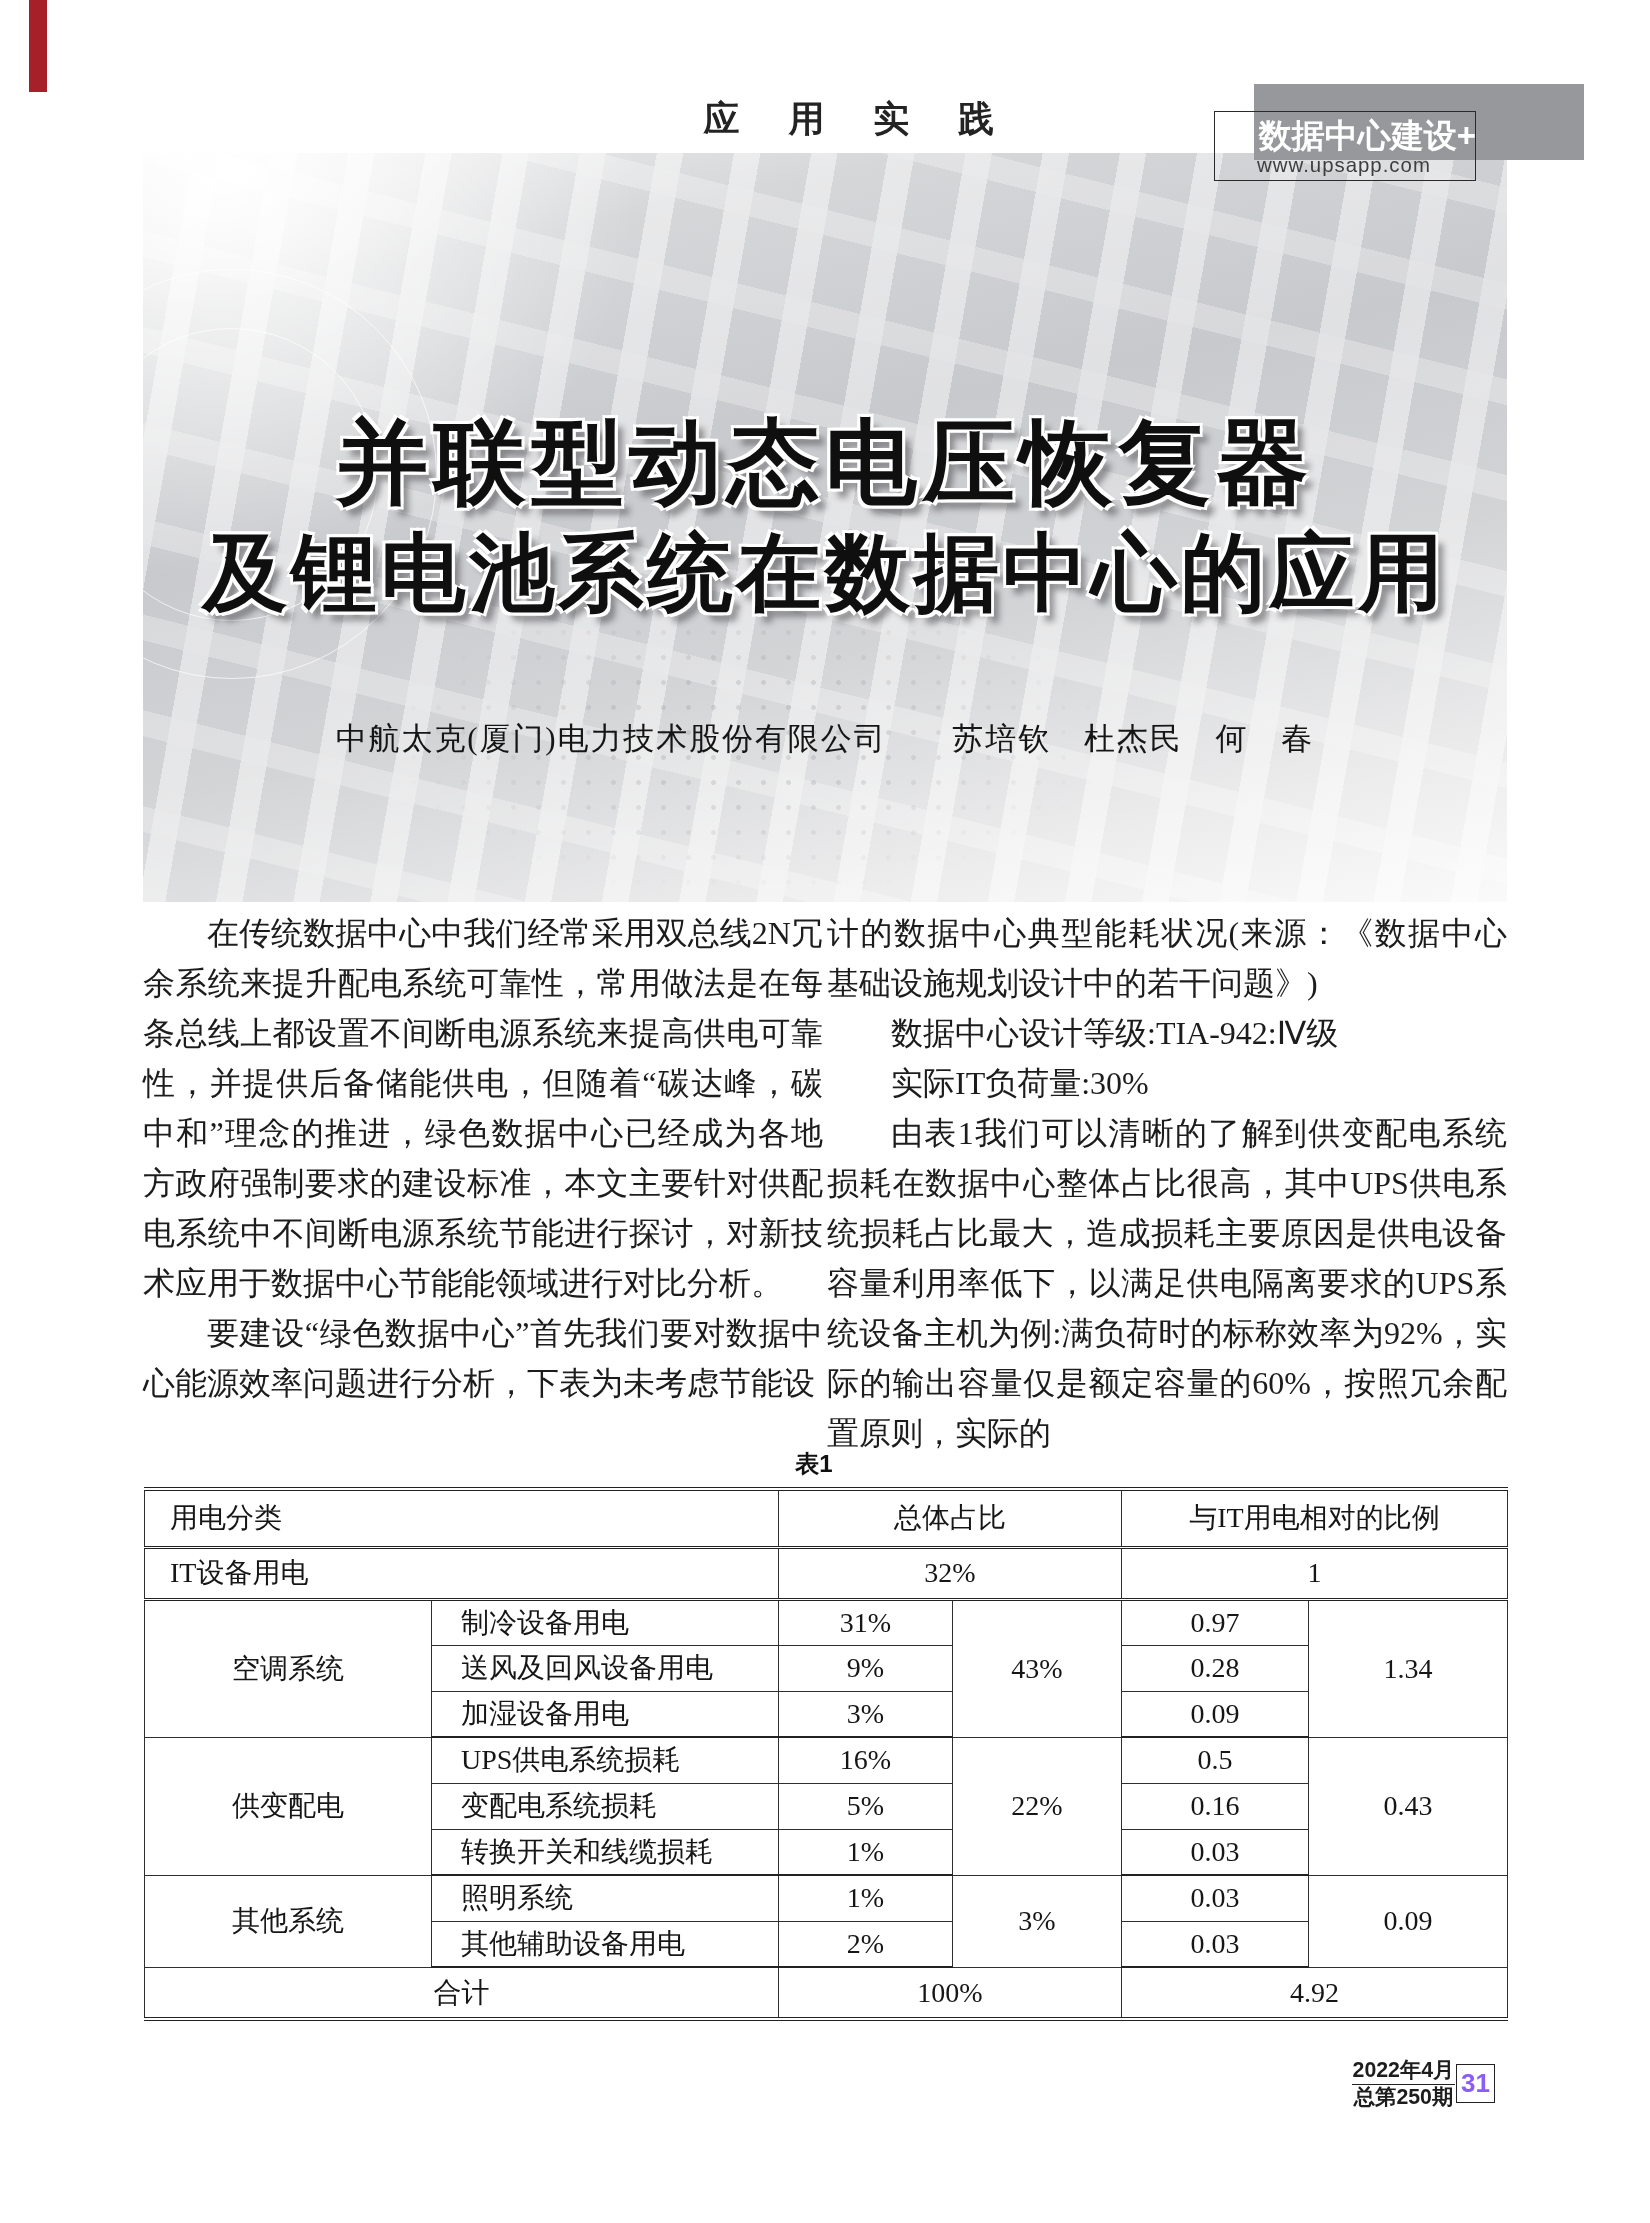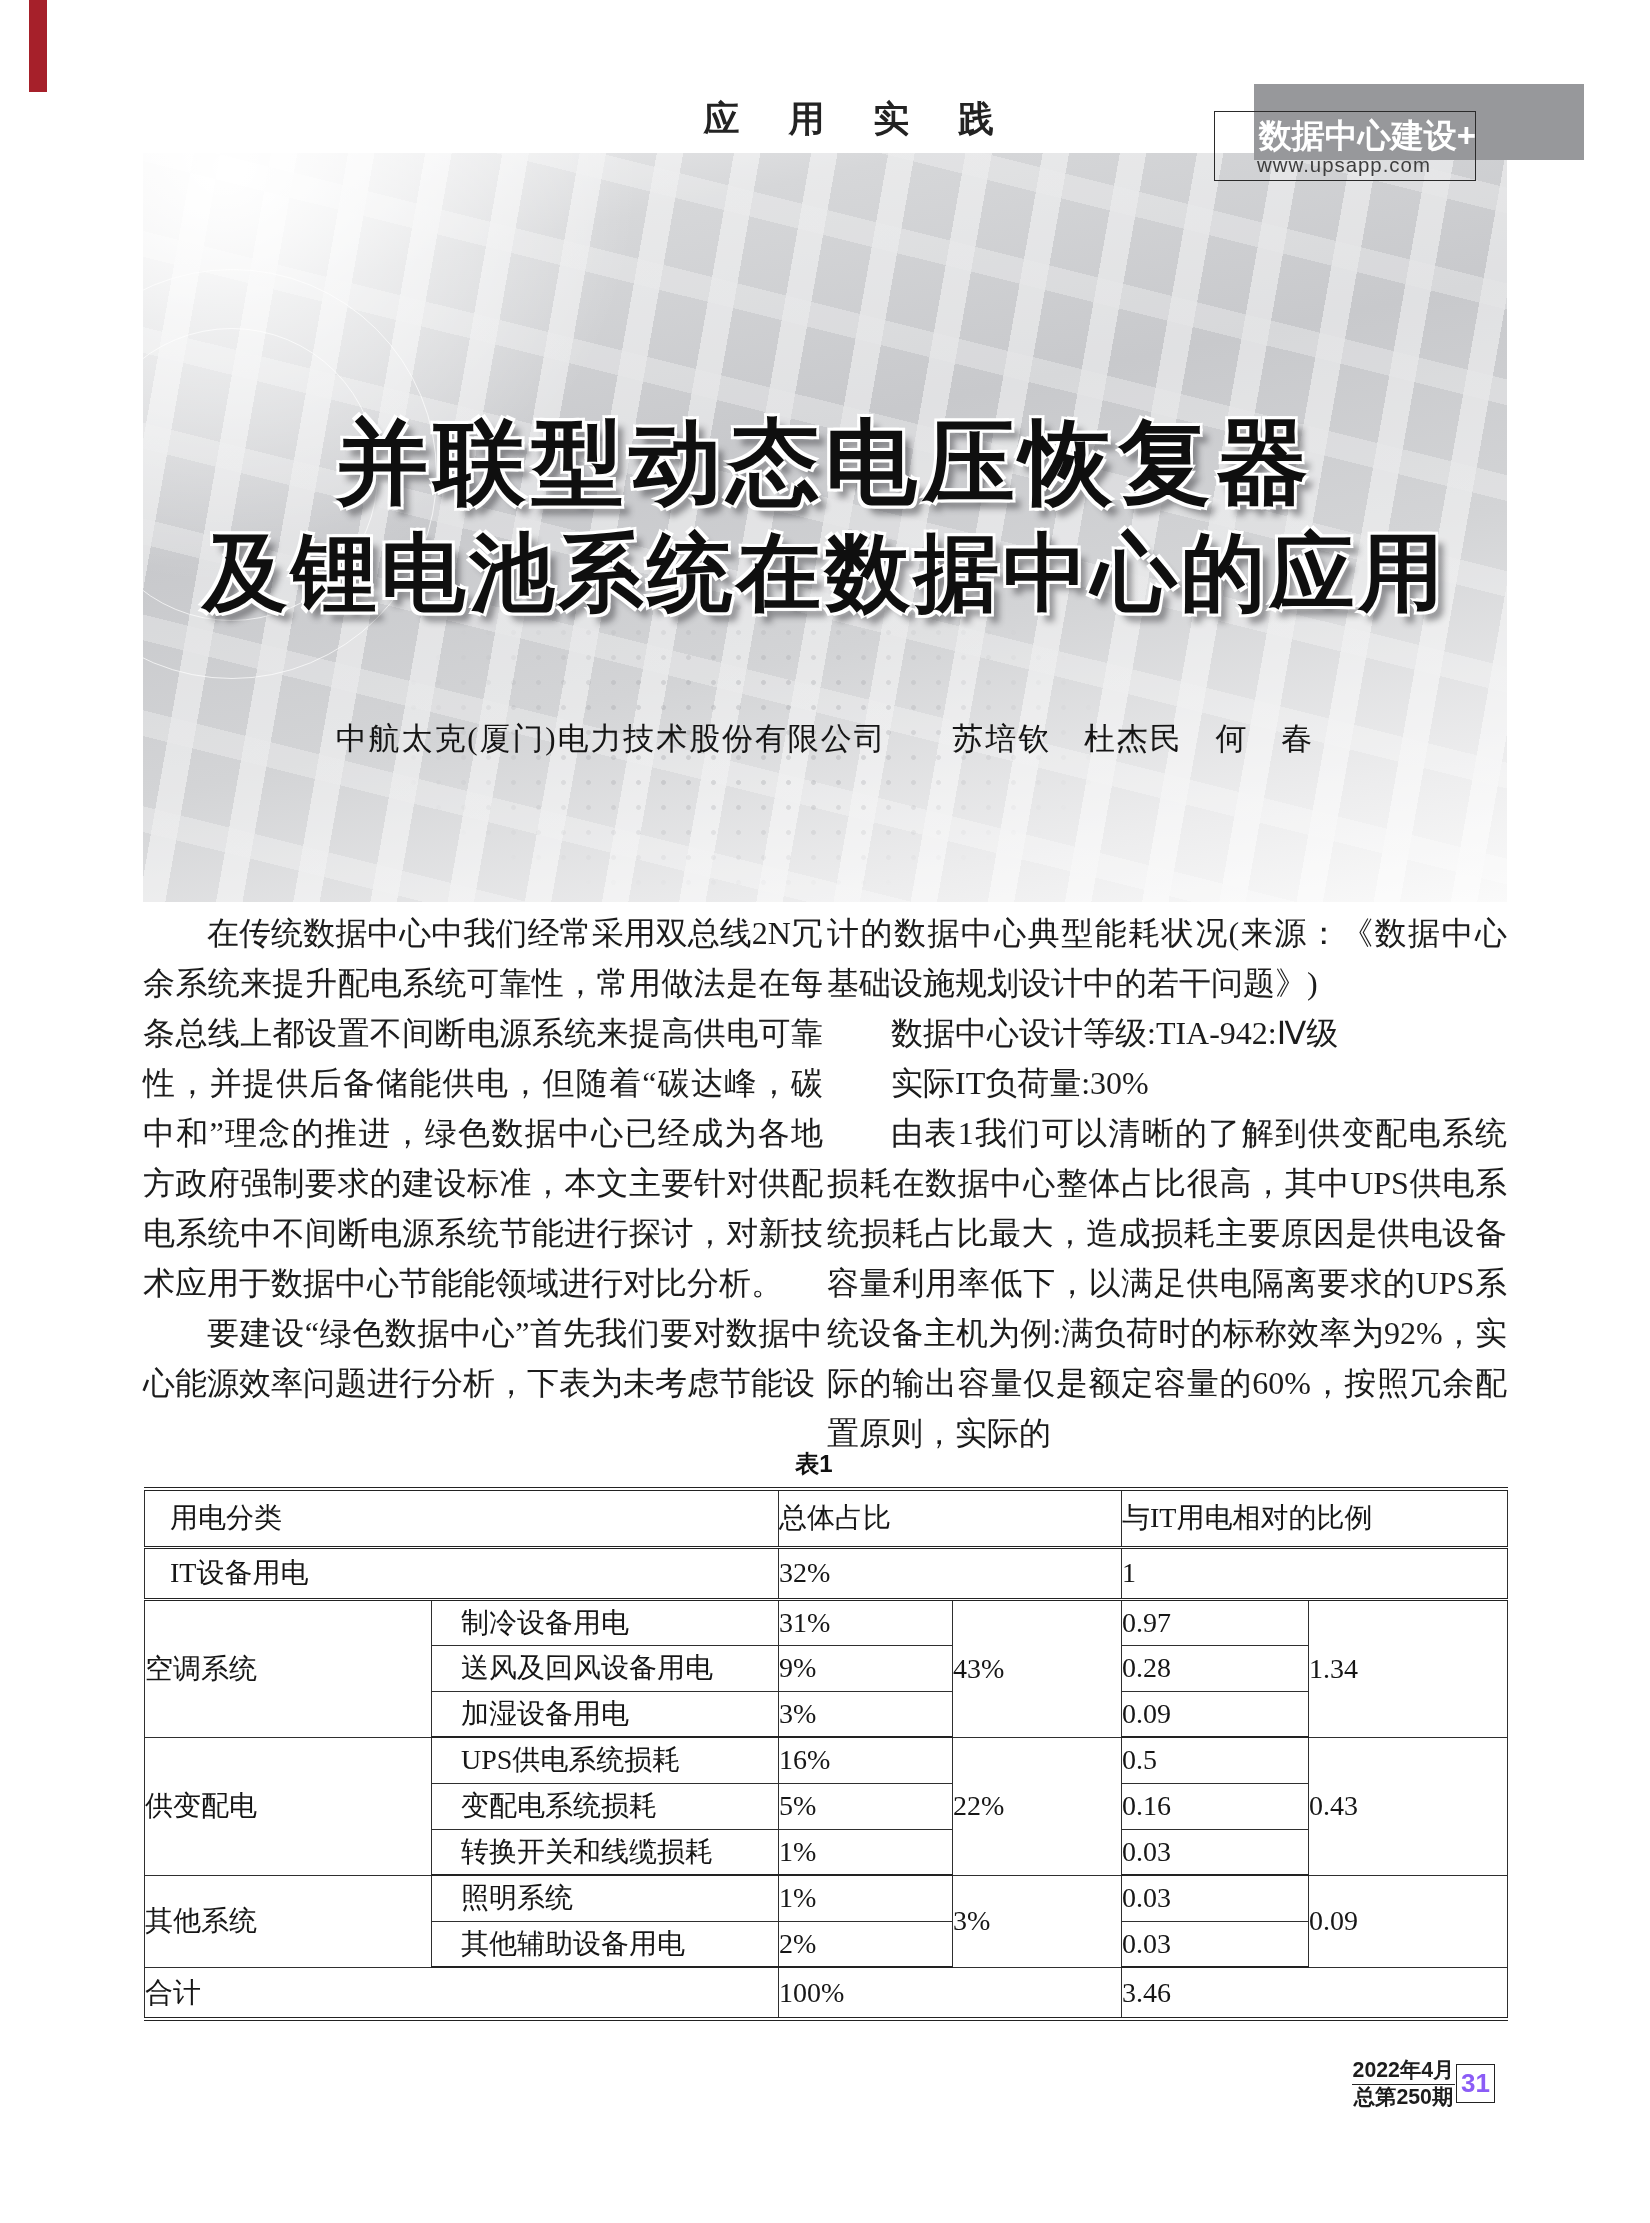--- a/index.html
+++ b/index.html
@@ -57,21 +57,21 @@
   .col p{margin:0;text-indent:2em;}
   .col p.no-indent{text-indent:0;}
 
   
   .table-caption{position:absolute;left:132px;top:1448px;width:1364px;text-align:center;
       font-family:"Liberation Sans",sans-serif;font-weight:700;font-size:24px;color:#111;}
   .energy-table{position:absolute;left:144px;top:1487px;width:1363px;border-collapse:collapse;
       table-layout:fixed;font-size:28px;color:#161616;
       border-top:4.9px double #222;border-bottom:4.9px double #222;}
   .energy-table th,.energy-table td{border:1px solid #2f2f2f;font-weight:normal;
-      text-align:left;vertical-align:middle;padding:0;}
+      text-align:center;vertical-align:middle;padding:0;}
   .energy-table .cell-left{text-align:left;padding-left:25px;}
   .energy-table .item-label{text-align:left;padding-left:29px;}
   .energy-table tr.r-header{height:58px;}
   .energy-table tr.r-it{height:52px;}
   .energy-table tr.r-item{height:46px;}
   .energy-table tr.r-total{height:52px;}
   .energy-table tr.sep-double > th,
   .energy-table tr.sep-double > td{border-bottom:3.9px double #222;}
   .energy-table tr.sep-thick > td{border-bottom:2.9px solid #222;}
 
@@ -190,21 +190,21 @@
   </tr>
   <tr class="r-item sep-thick">
     <td class="item-label">其他辅助设备用电</td>
     <td>2%</td>
     <td>0.03</td>
   </tr>
 
   <tr class="r-total">
     <td colspan="2">合计</td>
     <td colspan="2">100%</td>
-    <td colspan="2">3.46</td>
+    <td colspan="2">4.92</td>
   </tr>
 </tbody>
   </table>
 
 <div class="footer-issue">
   <div class="line1">2022年4月</div>
   <div>总第250期</div>
 </div>
 <div class="footer-pagebox">31</div>
 

